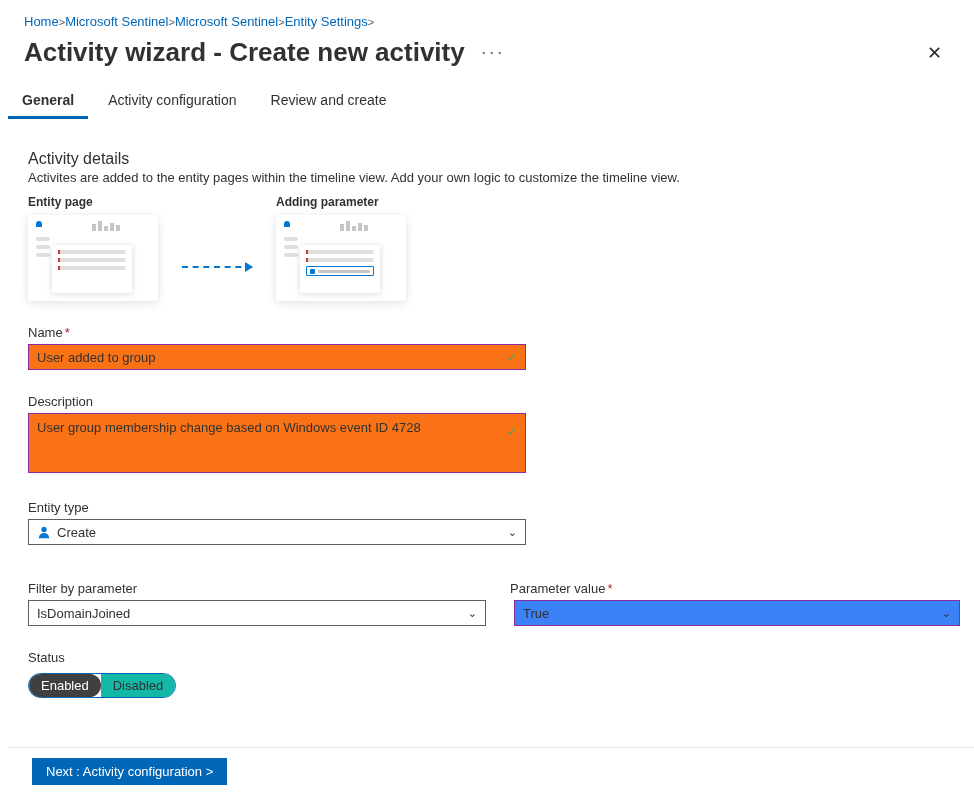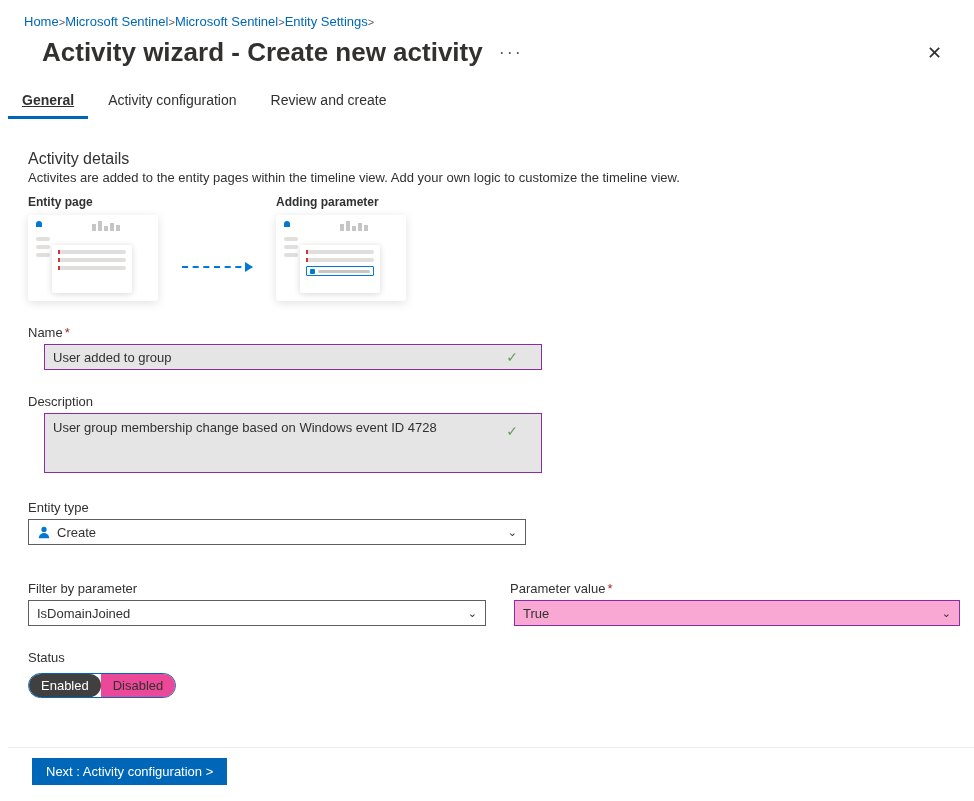--- a/index.html
+++ b/index.html
@@ -26,41 +26,40 @@
   .title-row {
     display: flex;
     align-items: center;
     padding: 0 24px 16px 24px;
     gap: 12px;
   }
   .page-title {
     font-size: 26px;
     font-weight: 600;
     color: #323130;
-    margin-left: 18px;
   }
   .title-more { font-size: 18px; color: #605e5c; cursor: pointer; letter-spacing: 2px; padding: 0 4px; }
   .title-spacer { flex: 1; }
   .close-btn { font-size: 18px; cursor: pointer; padding: 4px 8px; color: #323130; }
   .tabs {
     display: flex;
     border-bottom: 1px solid transparent;
     padding: 0 8px;
     gap: 0;
   }
   .tab {
     padding: 8px 14px 10px 14px;
     margin-right: 6px;
     font-size: 14px;
     color: #323130;
     cursor: pointer;
     border-bottom: 3px solid transparent;
     position: relative;
   }
-  .tab.active { font-weight: 600; text-decoration: underline; }
+  .tab.active { font-weight: 600; }
   .tab.active::after {
     content: "";
     position: absolute;
     left: 0; right: 0; bottom: -1px;
     height: 3px;
     background: #0067b8;
   }
   .content {
     padding: 28px 28px 12px 28px;
   }
@@ -101,51 +100,50 @@
     border-left: 8px solid #0078d4; border-top: 5px solid transparent; border-bottom: 5px solid transparent;
   }
   .form-row { margin-top: 24px; }
   label.fld { display: block; font-size: 13px; margin-bottom: 4px; color:#323130; }
   .req { color: #a4262c; margin-left: 2px; }
   .textinput, .textarea, .select, .valuebox {
     width: 498px;
     border: 1px solid #8a2da5;
     font-family: inherit;
     font-size: 13px;
-    background: #e5e5e5;
-    color: #323130;
-    margin-left: 16px;
+    background: #f97316;
+    color: #323130;
   }
   .textinput { height: 26px; padding: 3px 30px 3px 8px; position: relative; }
   .input-wrap { position: relative; width: 498px; }
   .chk-icon { position: absolute; right: 8px; top: 50%; transform: translateY(-50%); color: #5aa14f; font-size: 14px; pointer-events:none; }
   .textarea { height: 60px; padding: 6px 30px 6px 8px; resize: none; }
   .ta-wrap { position: relative; width: 498px; }
   .ta-wrap .chk-icon { top: 10px; transform:none; }
   .select-box {
     width: 498px; height: 26px; border: 1px solid #605e5c; display:flex; align-items:center; padding:0 8px; position:relative; cursor:pointer; background:#fff;
   }
   .select-box .sel-icon { width:14px; height:14px; margin-right:6px; color:#0078d4; }
   .select-box .chev { margin-left:auto; font-size:11px; color:#323130; }
   .two-col { display:flex; gap: 24px; margin-top: 36px; }
   .toggle-group {
     display:inline-flex; border:1px solid #0067b8; border-radius:13px; overflow:hidden; margin-top:4px;
   }
-  .toggle-opt { padding:4px 12px; font-size:13px; background:#ec4899; color:#323130; cursor:pointer; }
+  .toggle-opt { padding:4px 12px; font-size:13px; background:#14b8a6; color:#323130; cursor:pointer; }
   .toggle-opt.active { background:#404040; color:#fff; border-radius:13px; }
   .footer {
     position: absolute; left: 8px; right: 0; bottom: 0; padding: 10px 24px 16px 24px;
     border-top: 1px solid #edebe9; background:#fff;
   }
   .next-btn {
     background:#0067b8; color:#fff; border:none; padding:6px 14px; font-size:13px; cursor:pointer;
   }
   .fp-box { width:458px; height:26px; border:1px solid #605e5c; display:flex; align-items:center; padding:0 8px; cursor:pointer; background:#fff; position:relative; }
   .fp-box .chev { margin-left:auto; font-size:11px; }
-  .pv-box { width:446px; height:26px; border:1px solid #8a2da5; display:flex; align-items:center; padding:0 8px; cursor:pointer; background:#f9a8d4; position:relative; margin-left:4px;}
+  .pv-box { width:446px; height:26px; border:1px solid #8a2da5; display:flex; align-items:center; padding:0 8px; cursor:pointer; background:#3b82f6; position:relative; margin-left:4px;}
   .pv-box .chev { margin-left:auto; font-size:11px; }
 </style>
 </head>
 <body>
 
 <div class="breadcrumb">
   <a>Home</a>
   <span class="bc-sep">&gt;</span>
   <a>Microsoft Sentinel</a>
   <span class="bc-sep">&gt;</span>

